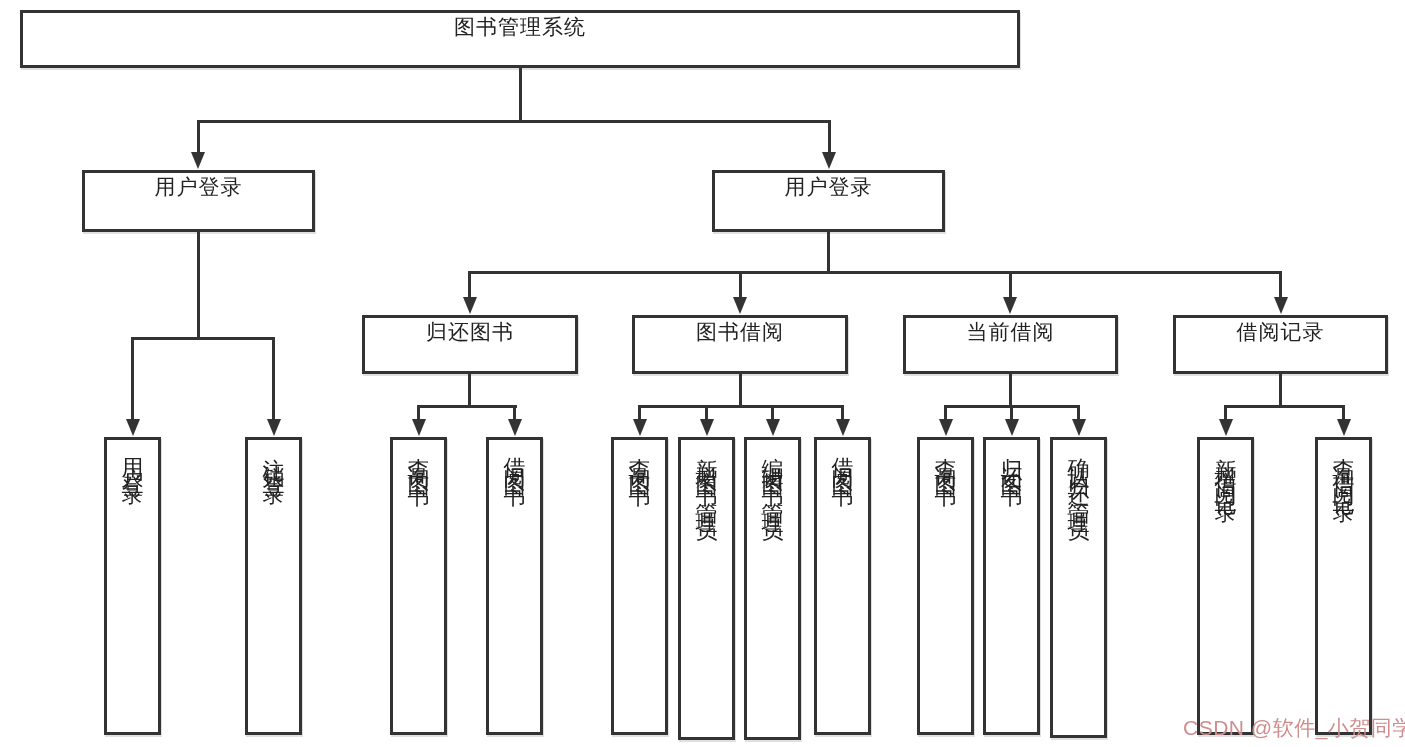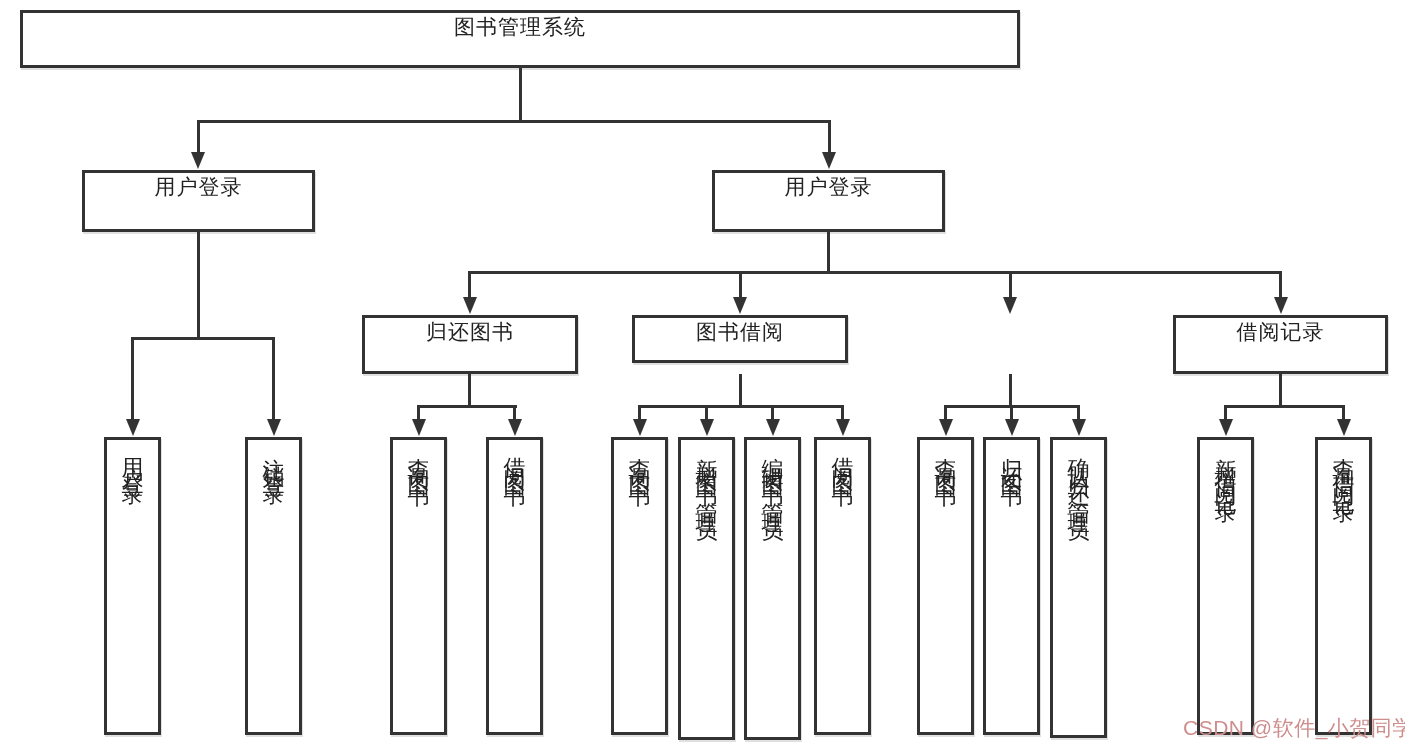--- a/index.html
+++ b/index.html
@@ -60,24 +60,27 @@
   </div>
 
   <div class="node" style="left:712px;top:170px;width:233px;height:62px">
     <span>用户登录</span>
   </div>
 
   <div class="node" style="left:362px;top:315px;width:216px;height:59px">
     <span>归还图书</span>
   </div>
 
-  <div class="node" style="left:632px;top:315px;width:216px;height:48px">
+  <div class="node" style="left:632px;top:315px;width:216px;height:59px">
     <span>图书借阅</span>
   </div>
 
+  <div class="node" style="left:903px;top:315px;width:215px;height:59px">
+    <span>当前借阅</span>
+  </div>
 
   <div class="node" style="left:1173px;top:315px;width:215px;height:59px">
     <span>借阅记录</span>
   </div>
 
   <div class="node leaf" style="left:104px;top:437px;width:57px;height:298px">
     <span class="vtext">用户登录</span>
   </div>
 
   <div class="node leaf" style="left:245px;top:437px;width:57px;height:298px">

